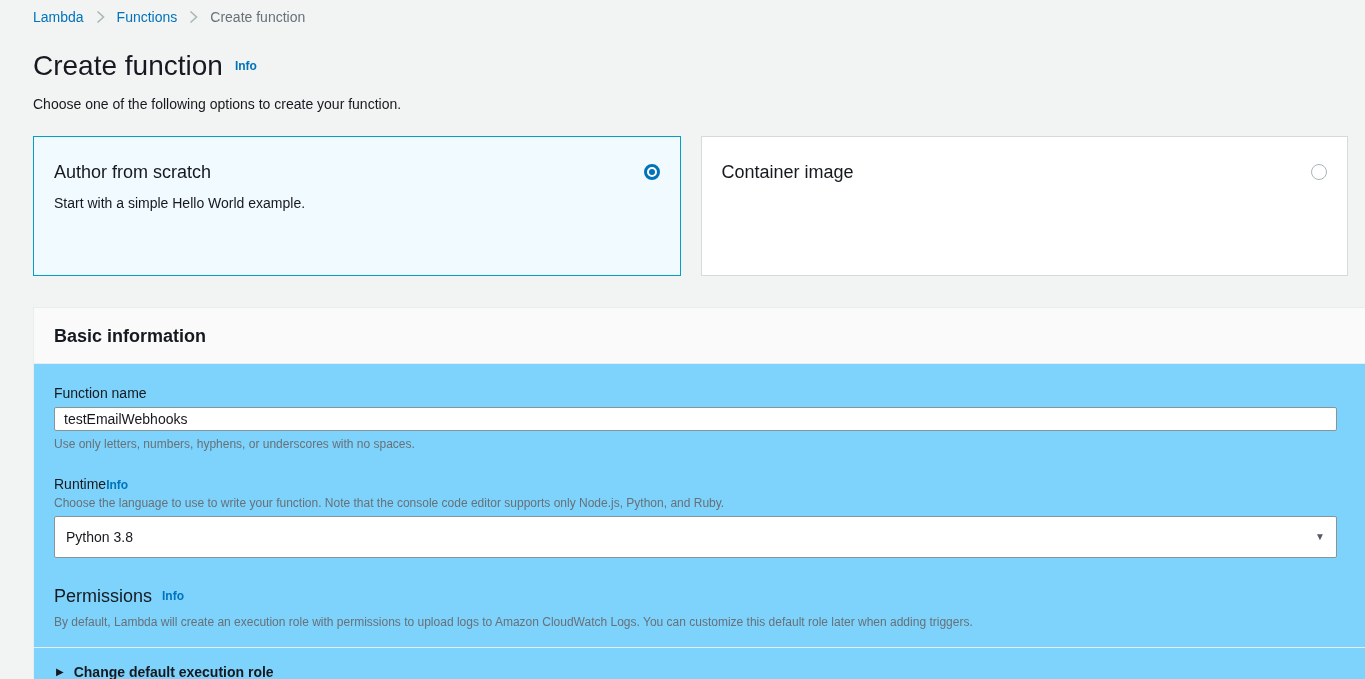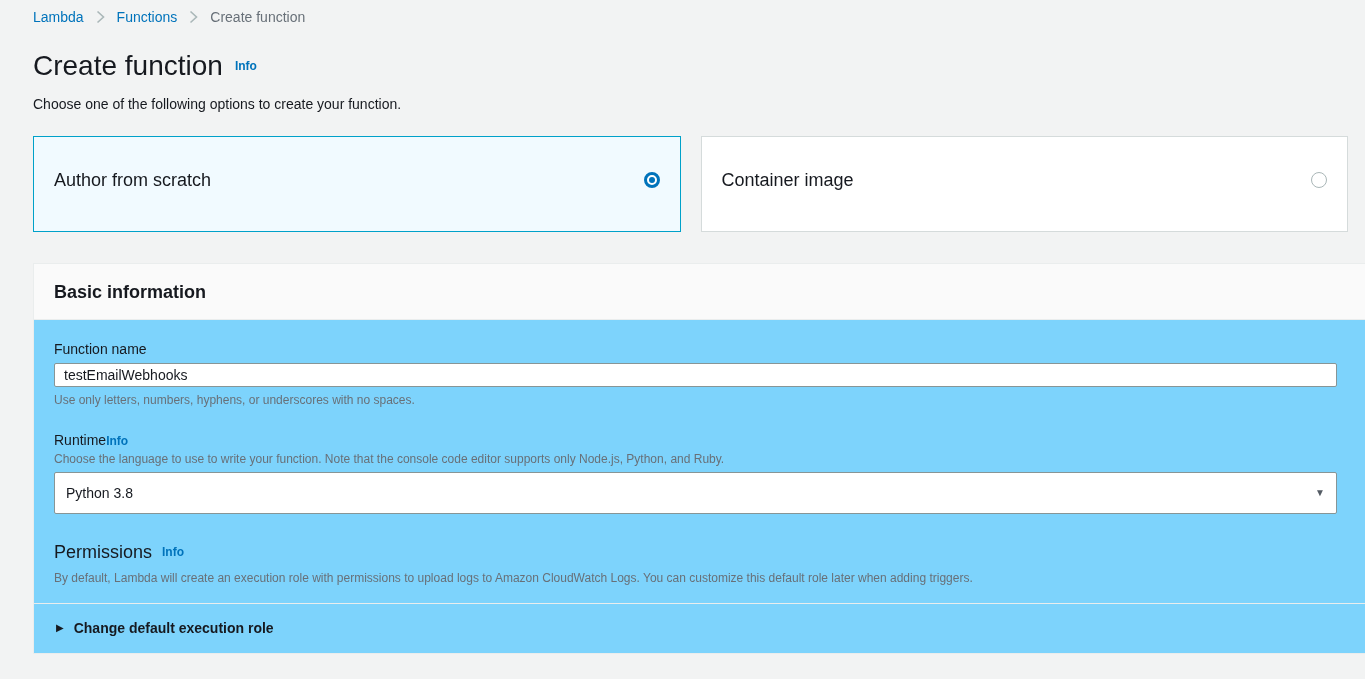--- a/index.html
+++ b/index.html
@@ -20,21 +20,21 @@
 
   
   .page-title { margin:25px 0 0 33px; font-size:28px; font-weight:400; line-height:32px; color:#16191f; }
   .info-link { font-size:12px; font-weight:700; color:#0073bb; text-decoration:none; cursor:pointer; }
   .page-title .info-link { margin-left:12px; vertical-align:5px; }
   .page-subtitle { margin:13px 0 0 33px; font-size:14px; line-height:18px; }
 
   
   .cards { display:flex; gap:20px; margin:23px 17px 0 33px; }
   .card {
-    flex:1; height:96px; padding:32px 20px;
+    flex:1; height:140px; padding:24px 20px;
     background:#ffffff; border:1px solid #d5dbdb; cursor:pointer;
   }
   .card.selected { background:#f1faff; border:1px solid #00a1c9; }
   .card-top { display:flex; justify-content:space-between; align-items:center; }
   .card-title { font-size:18px; line-height:22px; }
   .radio {
     width:16px; height:16px; border-radius:50%; flex:0 0 16px;
     border:1px solid #aab7b8; background:#fff; cursor:pointer;
   }
   .radio.checked {
@@ -107,20 +107,21 @@
 
   <div class="cards">
 
     <div class="card selected">
       <div class="card-top">
         <span class="card-title">Author from scratch</span>
         <span class="radio checked">
             <span class="radio-dot"></span>
           </span>
       </div>
+      <div class="card-desc">Start with a simple Hello World example.</div>
     </div>
 
 
     <div class="card">
       <div class="card-top">
         <span class="card-title">Container image</span>
         <span class="radio"></span>
       </div>
     </div>
 

